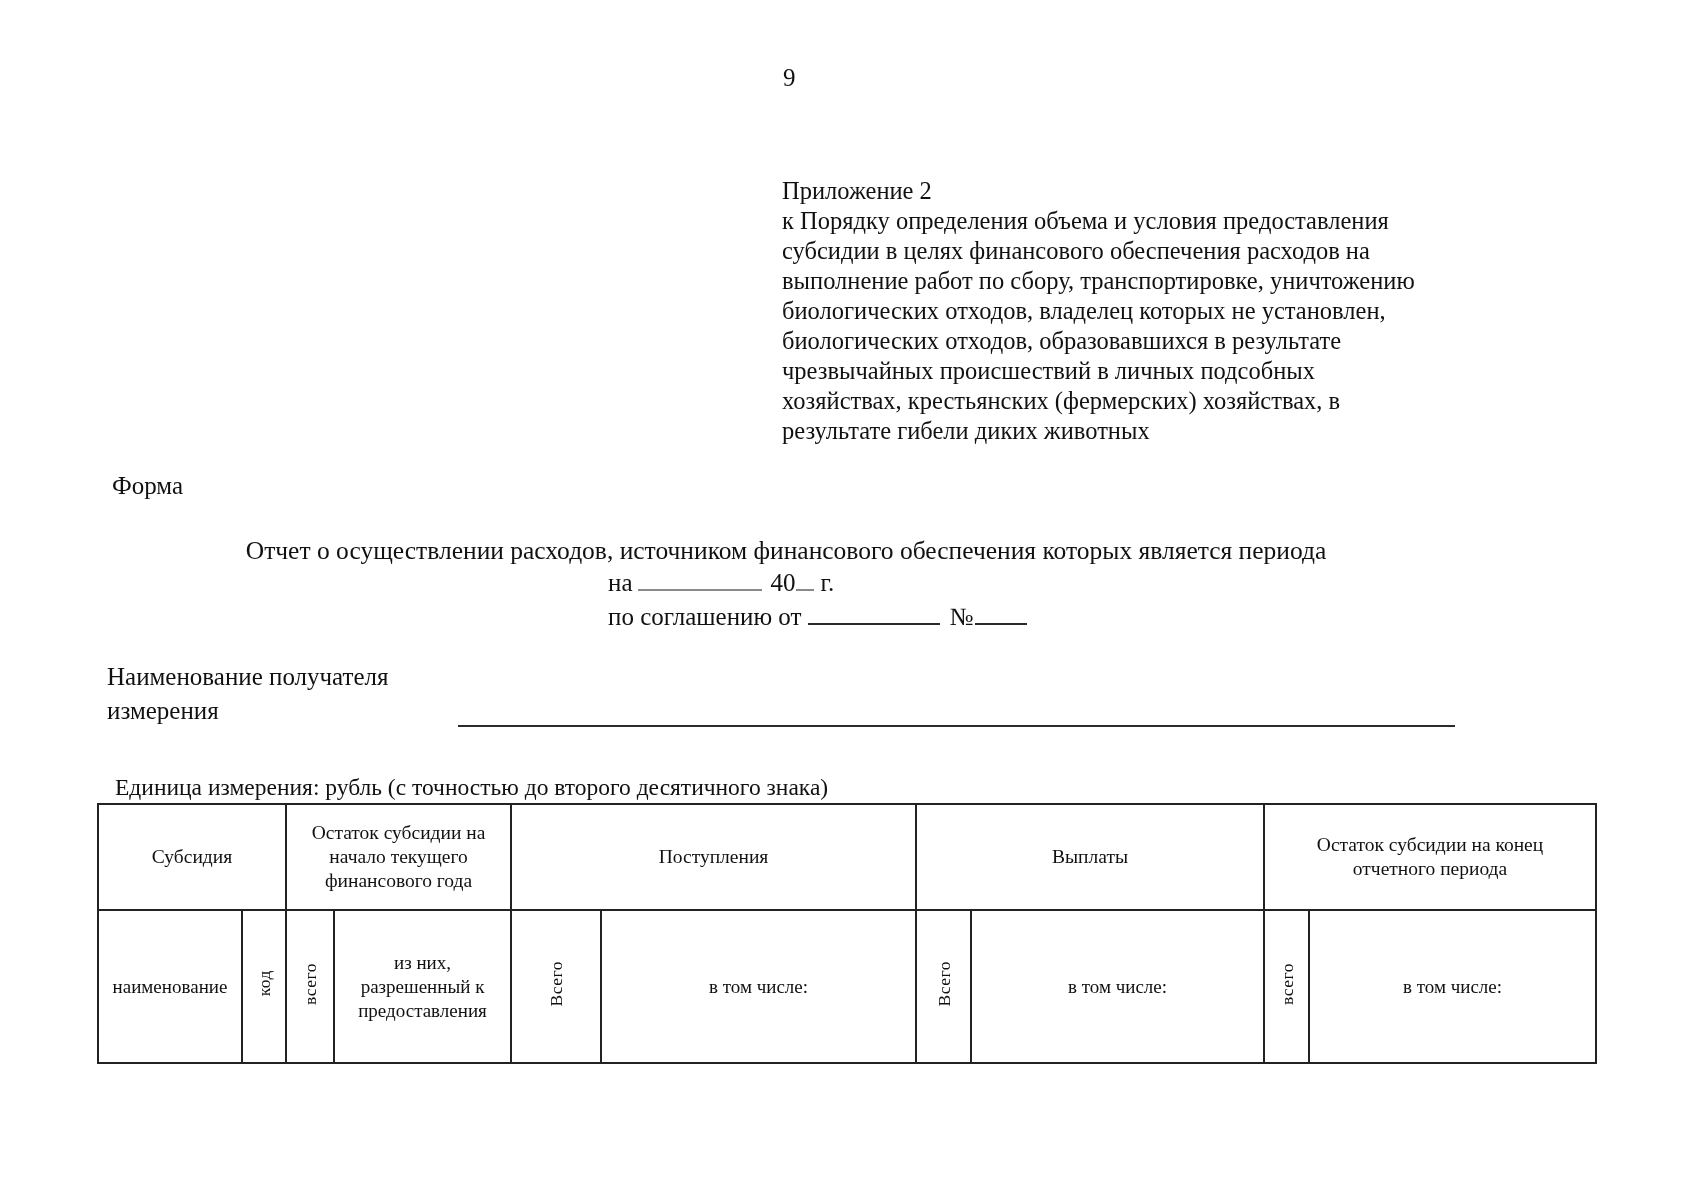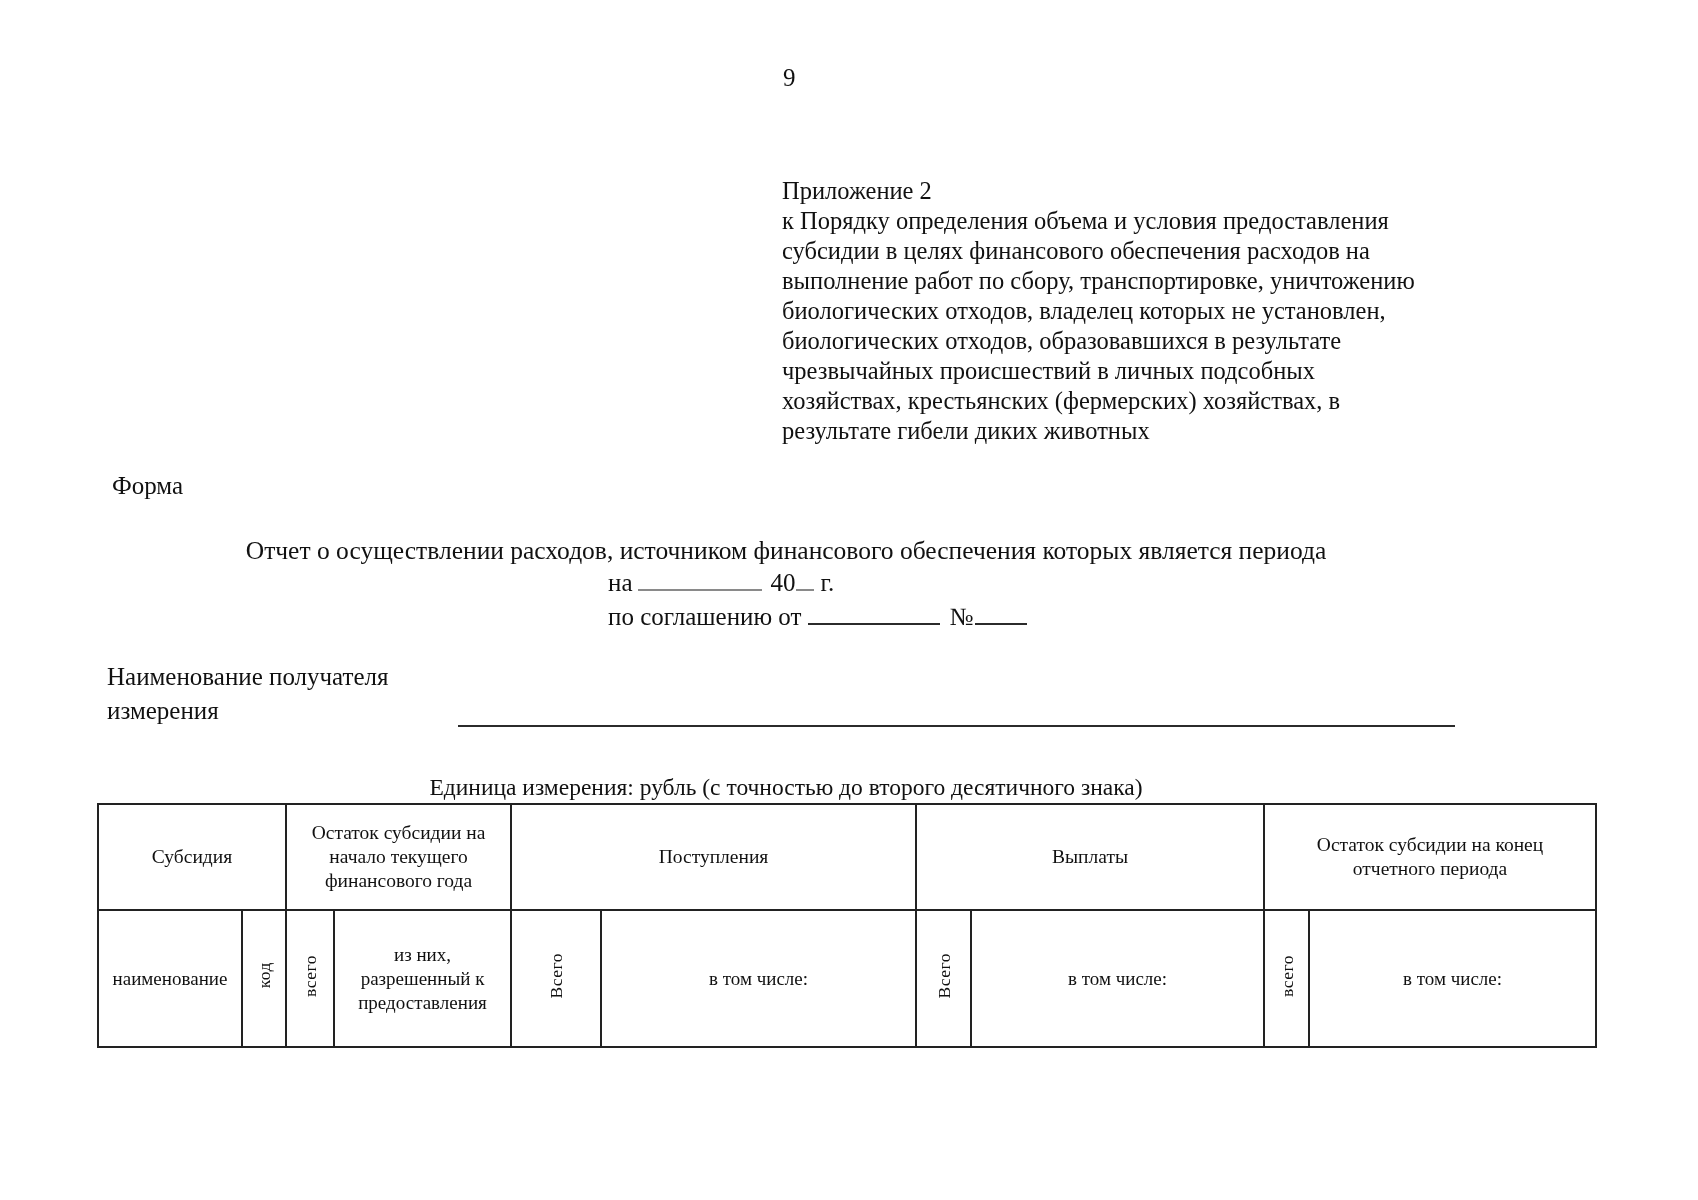--- a/index.html
+++ b/index.html
@@ -28,36 +28,36 @@
     display:inline-block;height:20px;vertical-align:baseline;
     border-bottom:2px solid #8a8a8a;
   }
   .blank.dark{border-bottom-color:#2b2b2b;}
   #period-line .blank.w1{width:124px;margin:0 8px 0 6px;}
   #period-line .blank.w2{width:18px;margin:0 6px 0 1px;}
   #agreement-line .blank.w1{width:132px;margin:0 9px 0 7px;}
   #agreement-line .blank.w2{width:52px;margin:0 0 0 2px;}
   #recipient-label{left:107px;top:660px;font-size:25px;line-height:34px;white-space:pre-line;}
   #recipient-blank{left:458px;top:692px;width:997px;height:33px;border-bottom:2px solid #2b2b2b;}
-  #units-caption{left:97px;top:774px;width:1378px;text-align:center;font-size:23.5px;}
+  #units-caption{left:115px;top:774px;width:1378px;text-align:left;font-size:23.5px;}
   #report-table{
     position:absolute;left:97px;top:803px;
     border-collapse:collapse;table-layout:fixed;
     width:1498px;
   }
   #report-table td{
     border:2px solid #222;
     text-align:center;vertical-align:middle;
     padding:4px 10px;
     font-size:19.5px;line-height:24px;
     overflow:hidden;
   }
   #report-table tr.r1 td{height:96px;}
   #report-table tr.r2 td{height:111px;font-size:19px;}
-  #report-table td.small{font-size:16.5px;padding:12px 4px;}
+  #report-table td.small{font-size:16.5px;padding:20px 4px;}
   #report-table td.vcell{padding:2px 0;}
   .vert{
     display:inline-block;
     writing-mode:vertical-rl;
     transform:rotate(180deg);
     font-size:17.5px;letter-spacing:0.5px;
     white-space:nowrap;
   }
 </style>
 </head>

